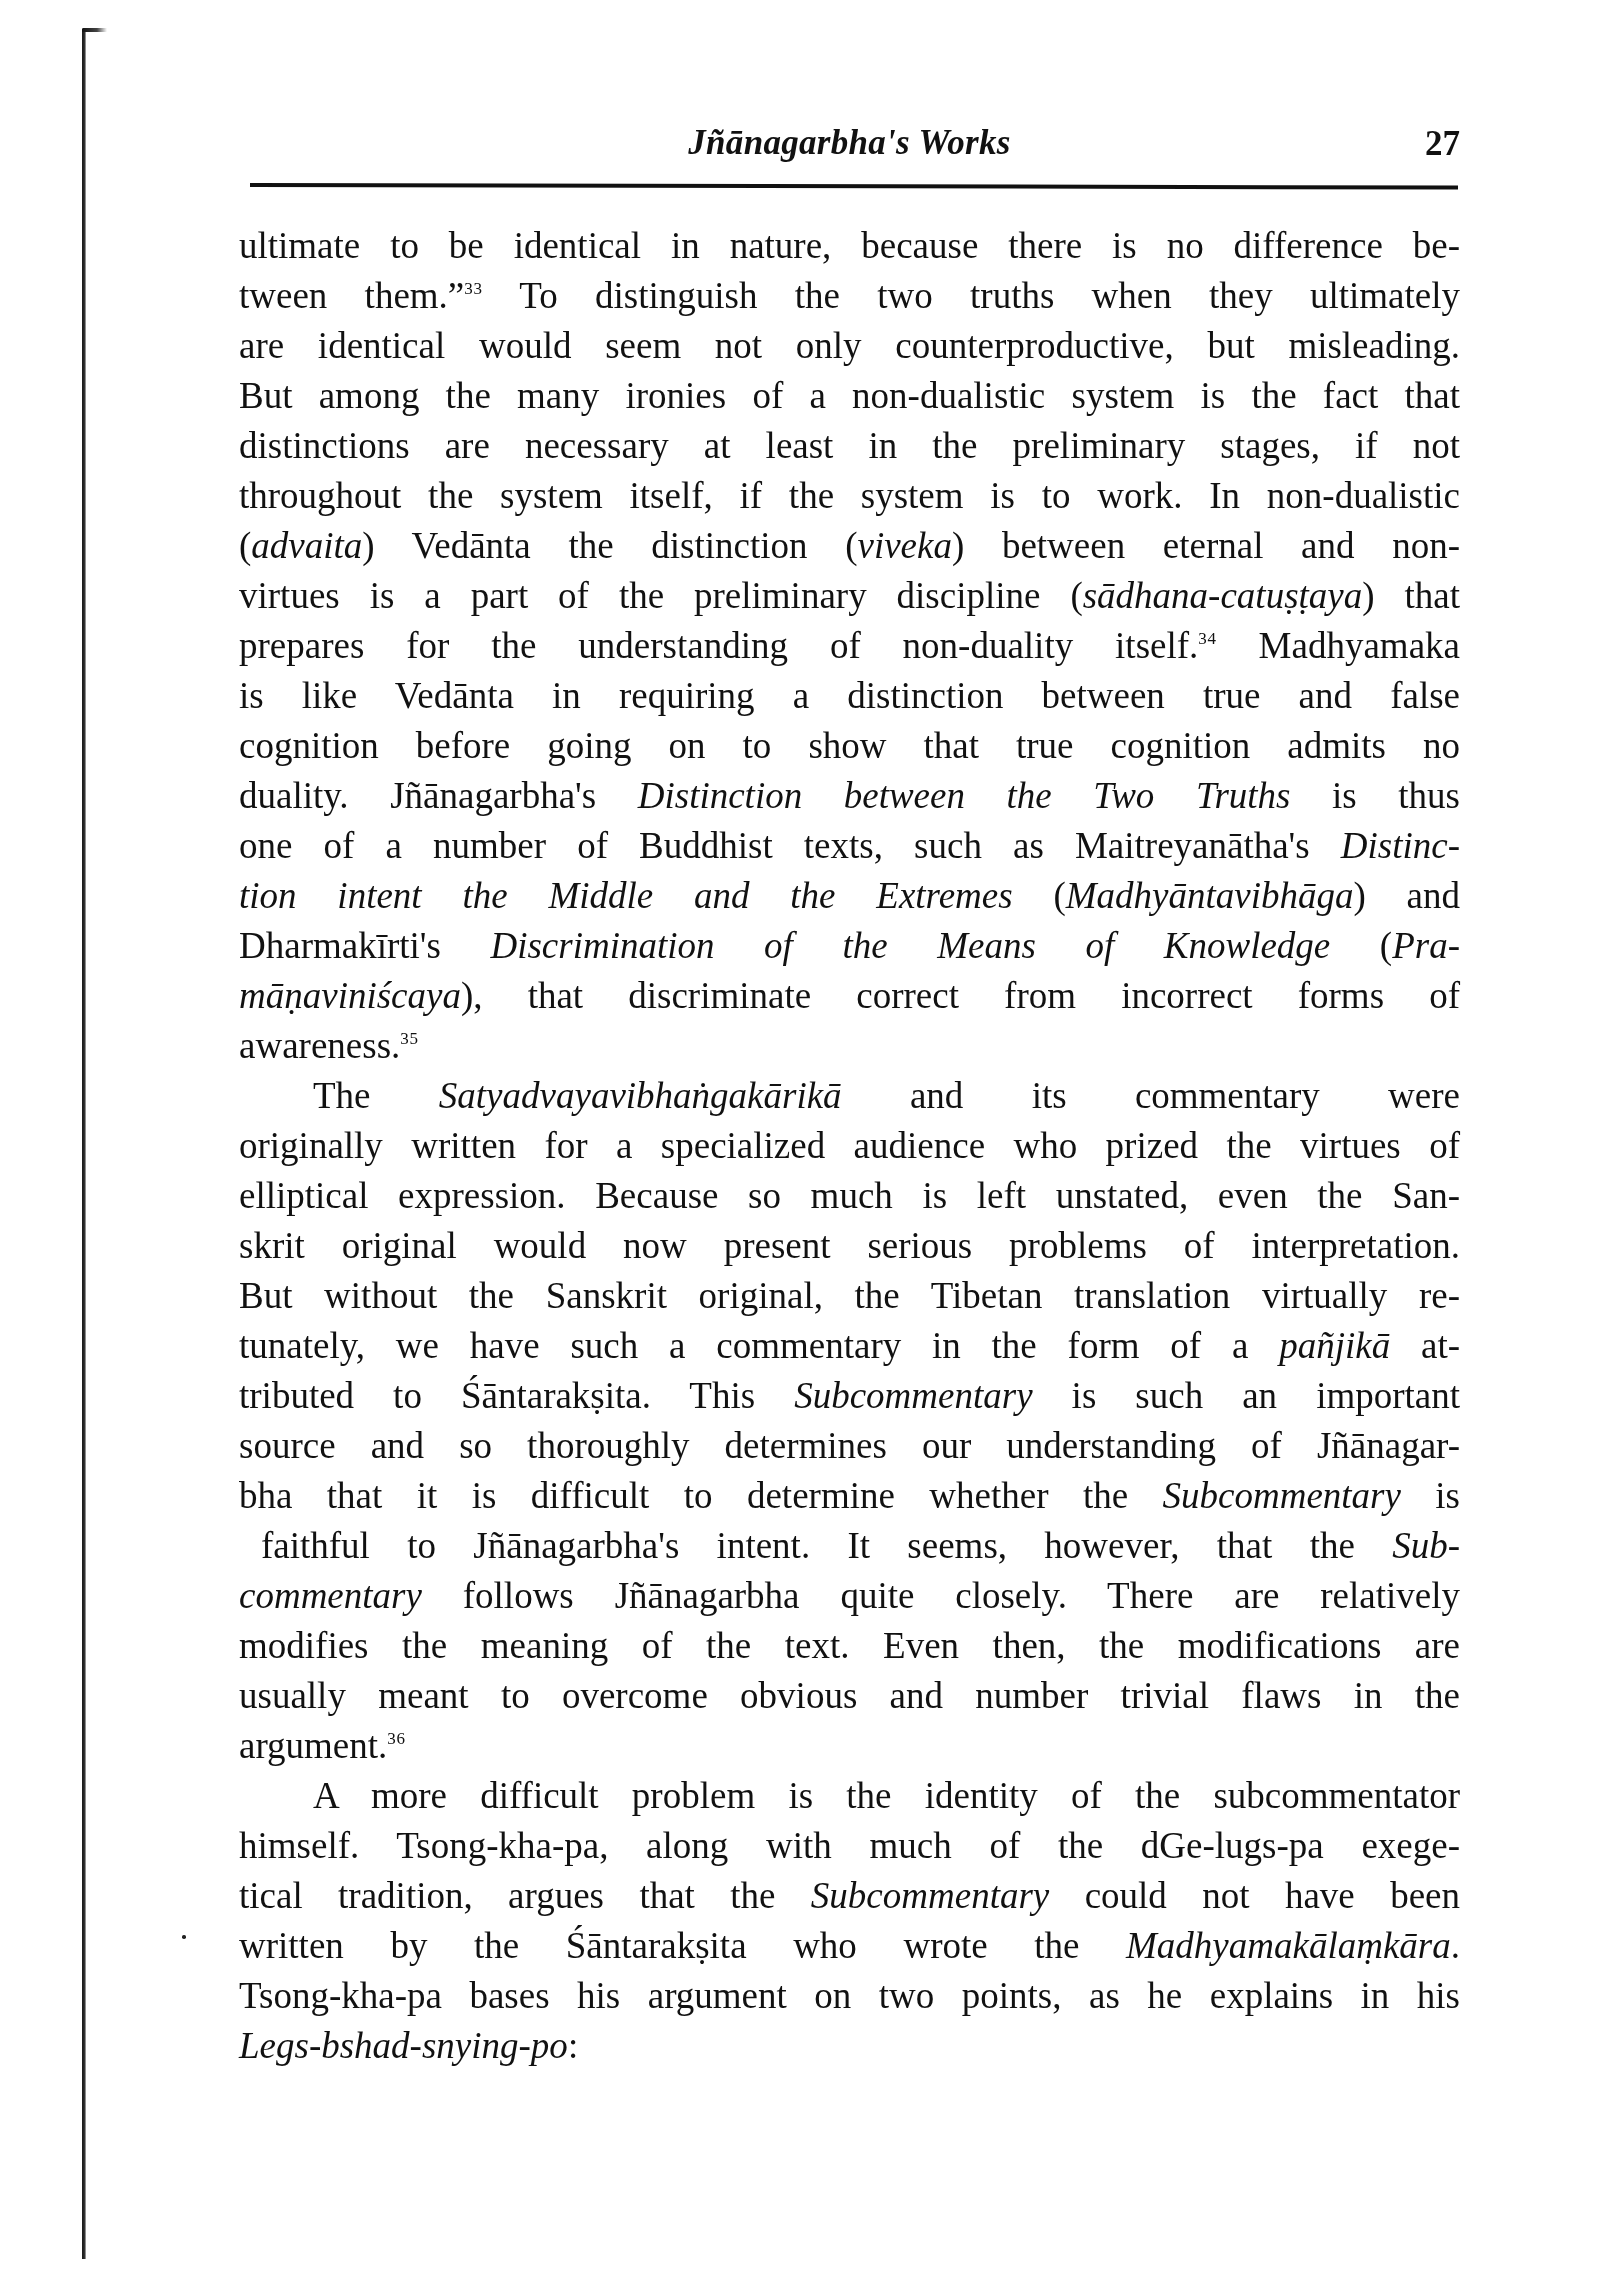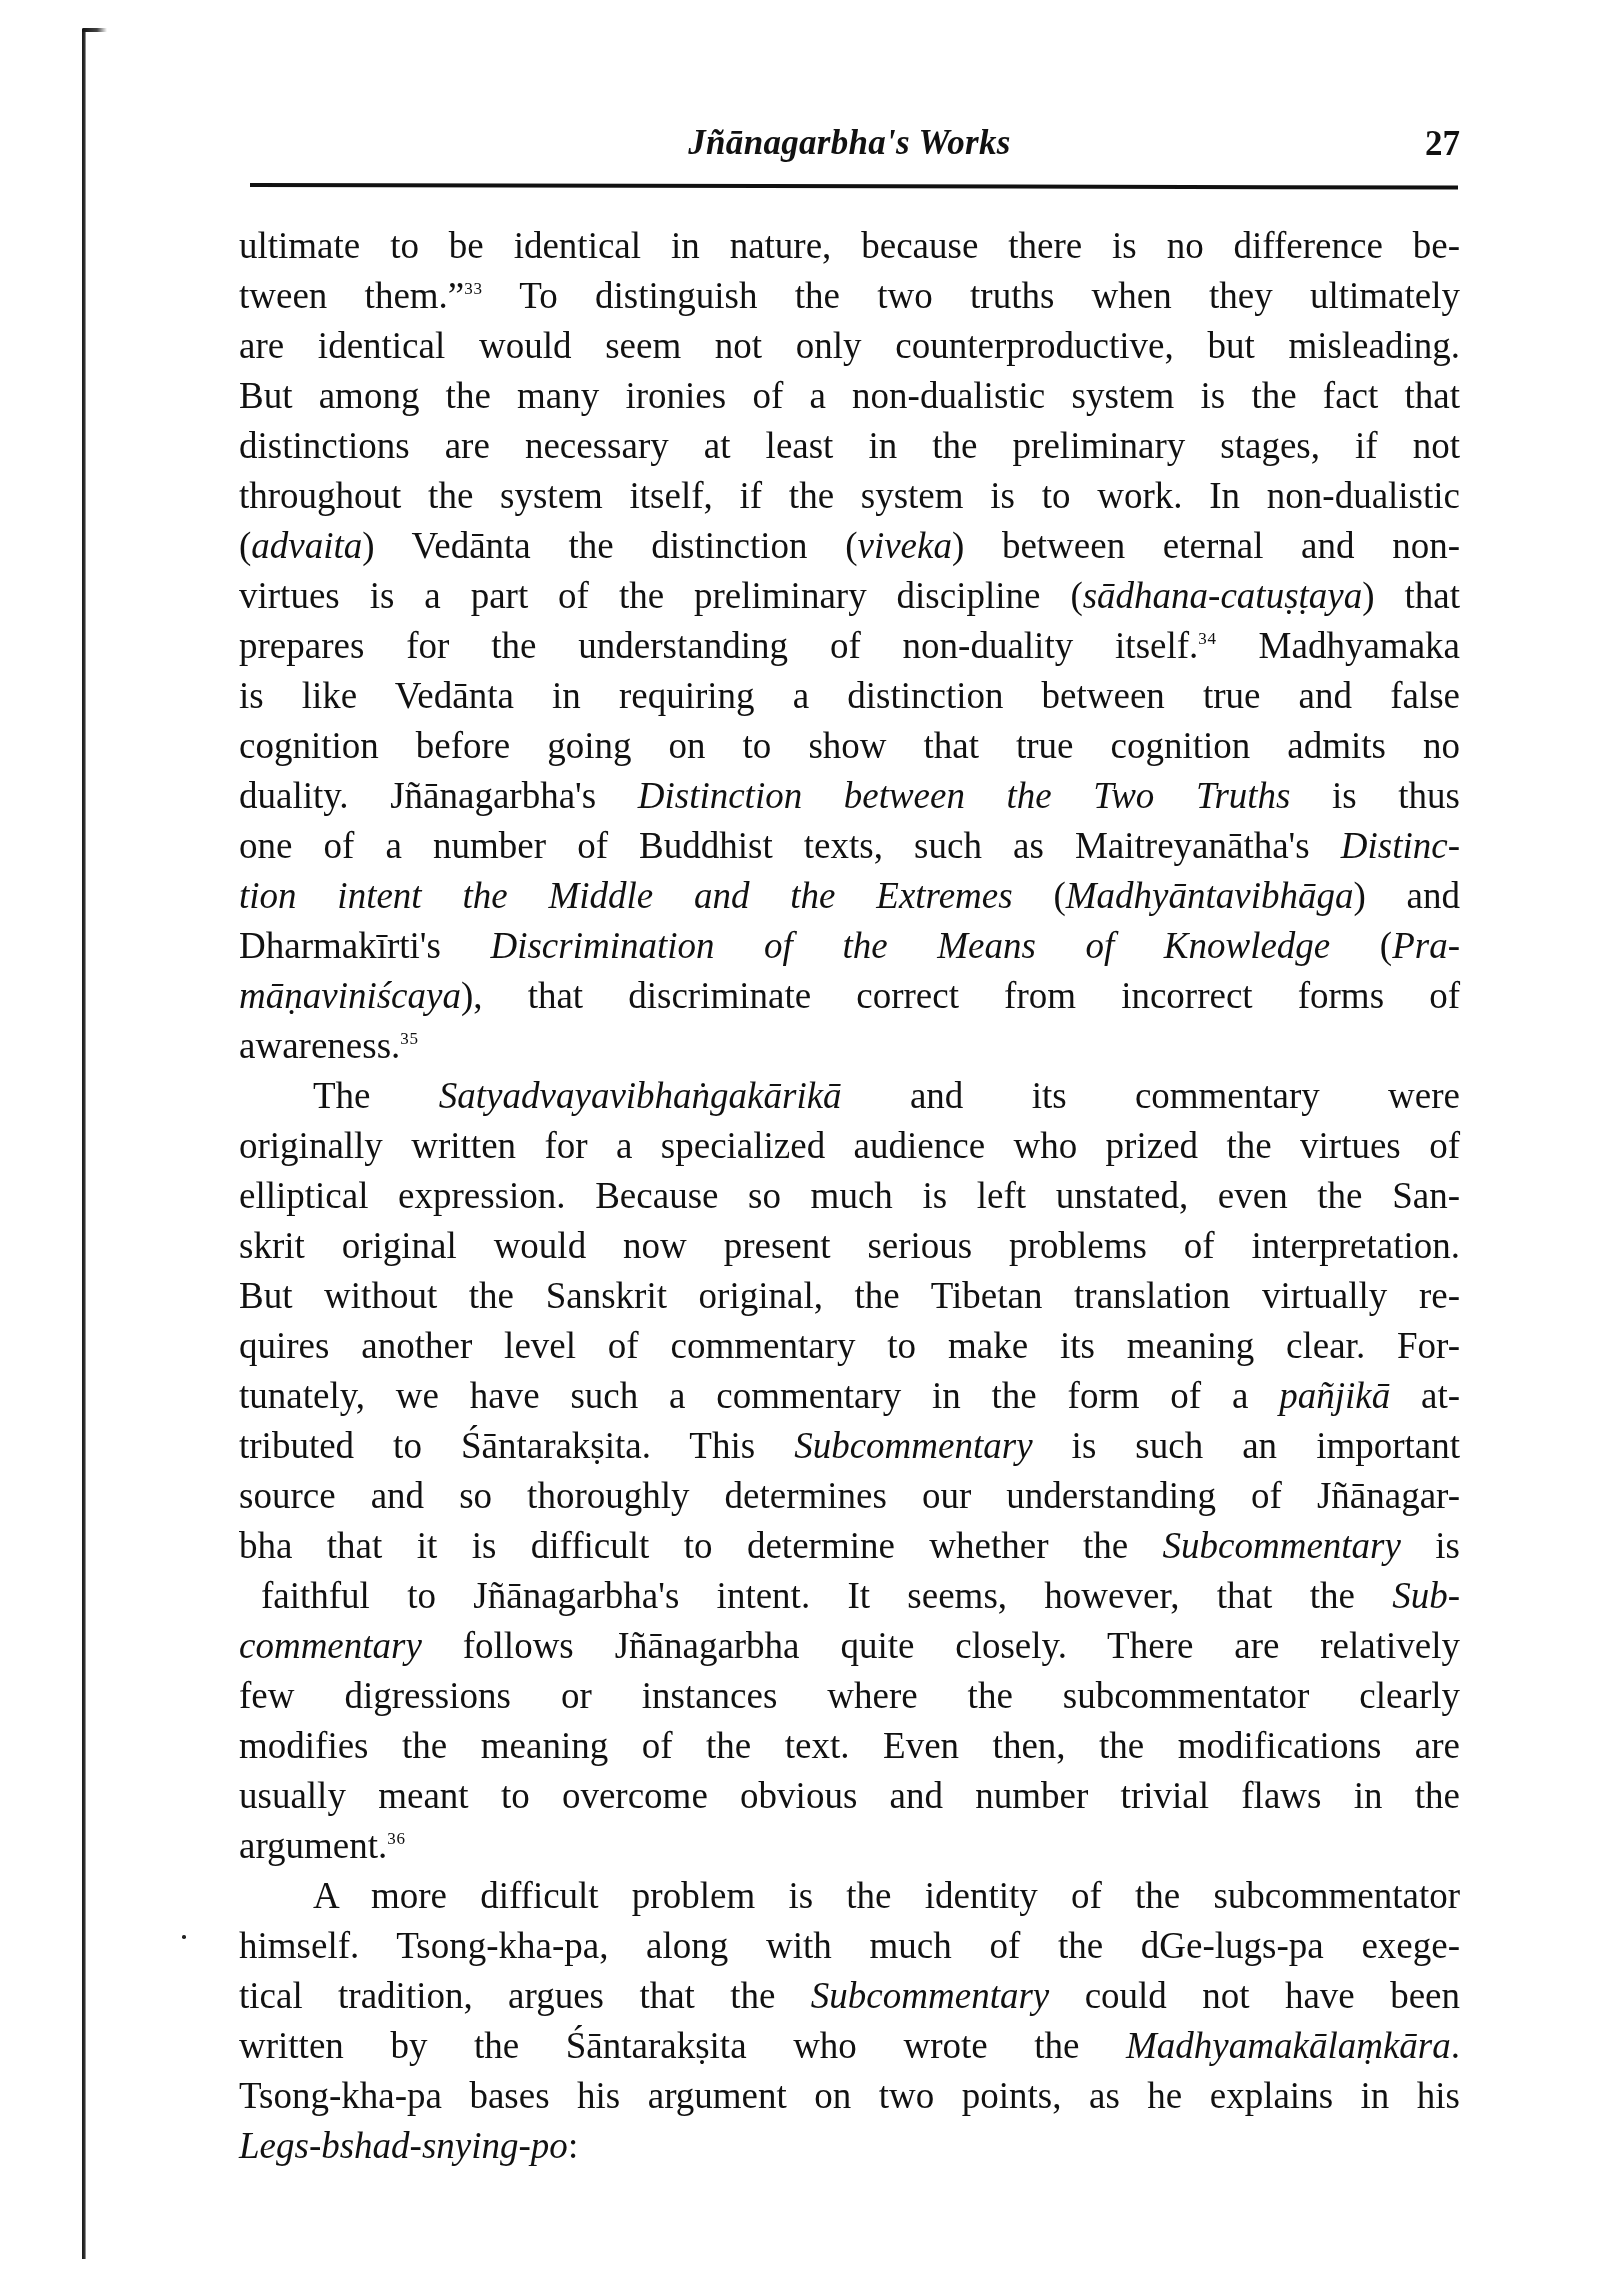--- a/index.html
+++ b/index.html
@@ -146,28 +146,26 @@
       <div class="line" style="word-spacing: 0px;"><span>Dharmakīrti's </span><span class="it">Discrimination of the Means of Knowledge</span><span> (</span><span class="it">Pra-</span></div>
       <div class="line" style="word-spacing: 0px;"><span class="it">māṇaviniścaya</span><span>), that discriminate correct from incorrect forms of</span></div>
       <div class="line last"><span>awareness.</span><sup class="fn">35</sup></div>
     </div>
     <div>
       <div class="line indent" style="word-spacing: 0px;"><span>The </span><span class="it">Satyadvayavibhaṅgakārikā</span><span> and its commentary were</span></div>
       <div class="line" style="word-spacing: 0px;"><span>originally written for a specialized audience who prized the virtues of</span></div>
       <div class="line" style="word-spacing: 0px;"><span>elliptical expression. Because so much is left unstated, even the San-</span></div>
       <div class="line" style="word-spacing: 0px;"><span>skrit original would now present serious problems of interpretation.</span></div>
       <div class="line" style="word-spacing: 0px;"><span>But without the Sanskrit original, the Tibetan translation virtually re-</span></div>
-      <div class="line" style="word-spacing: 0px;"><span>quires another level of commentary to make its meaning clear. For-</span></div>
       <div class="line" style="word-spacing: 0px;"><span>tunately, we have such a commentary in the form of a </span><span class="it">pañjikā</span><span> at-</span></div>
       <div class="line" style="word-spacing: 0px;"><span>tributed to Śāntarakṣita. This </span><span class="it">Subcommentary</span><span> is such an important</span></div>
       <div class="line" style="word-spacing: 0px;"><span>source and so thoroughly determines our understanding of Jñānagar-</span></div>
       <div class="line" style="word-spacing: 0px;"><span>bha that it is difficult to determine whether the </span><span class="it">Subcommentary</span><span> is</span></div>
       <div class="line" style="word-spacing: 0px; margin-left: 22px;"><span>faithful to Jñānagarbha's intent. It seems, however, that the </span><span class="it">Sub-</span></div>
       <div class="line" style="word-spacing: 0px;"><span class="it">commentary</span><span> follows Jñānagarbha quite closely. There are relatively</span></div>
-      <div class="line" style="word-spacing: 0px;"><span>few digressions or instances where the subcommentator clearly</span></div>
       <div class="line" style="word-spacing: 0px;"><span>modifies the meaning of the text. Even then, the modifications are</span></div>
       <div class="line" style="word-spacing: 0px;"><span>usually meant to overcome obvious and number trivial flaws in the</span></div>
       <div class="line last"><span>argument.</span><sup class="fn">36</sup></div>
     </div>
     <div>
       <div class="line indent" style="word-spacing: 0px;"><span>A more difficult problem is the identity of the subcommentator</span></div>
       <div class="line" style="word-spacing: 0px;"><span>himself. Tsong-kha-pa, along with much of the dGe-lugs-pa exege-</span></div>
       <div class="line" style="word-spacing: 0px;"><span>tical tradition, argues that the </span><span class="it">Subcommentary</span><span> could not have been</span></div>
       <div class="line" style="word-spacing: 0px;"><span>written by the Śāntarakṣita who wrote the </span><span class="it">Madhyamakālaṃkāra</span><span>.</span></div>
       <div class="line" style="word-spacing: 0px;"><span>Tsong-kha-pa bases his argument on two points, as he explains in his</span></div>

